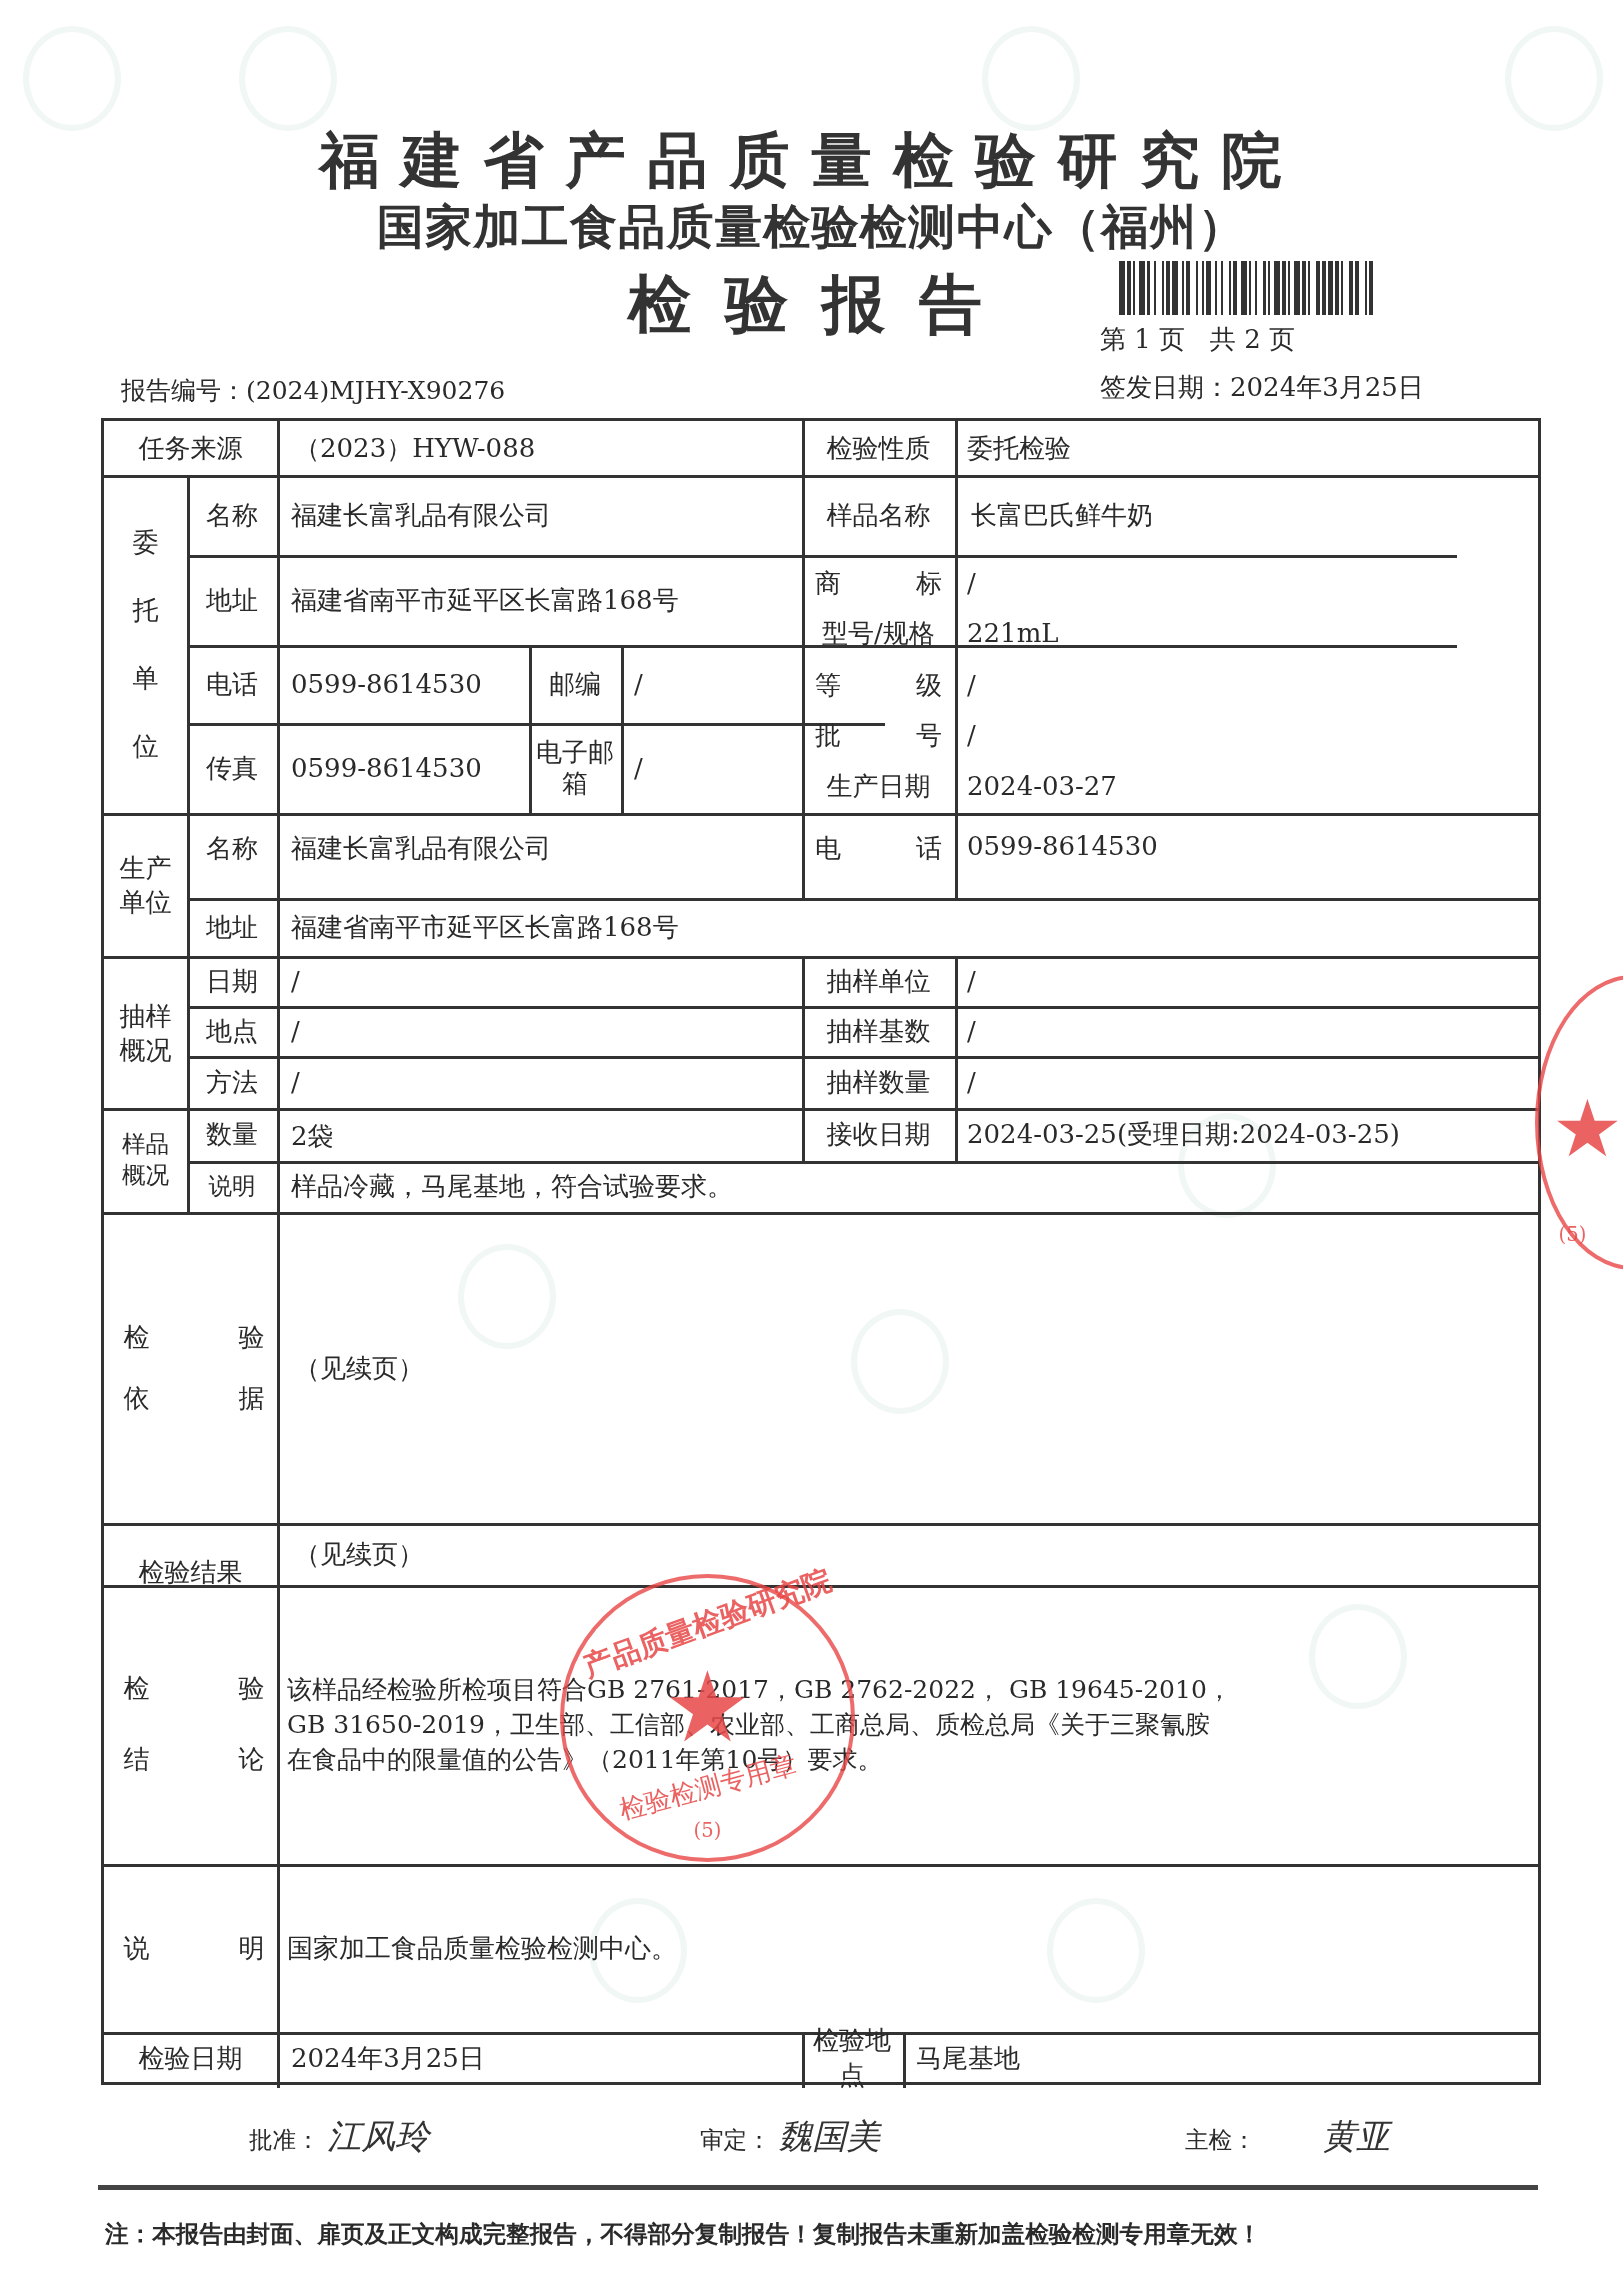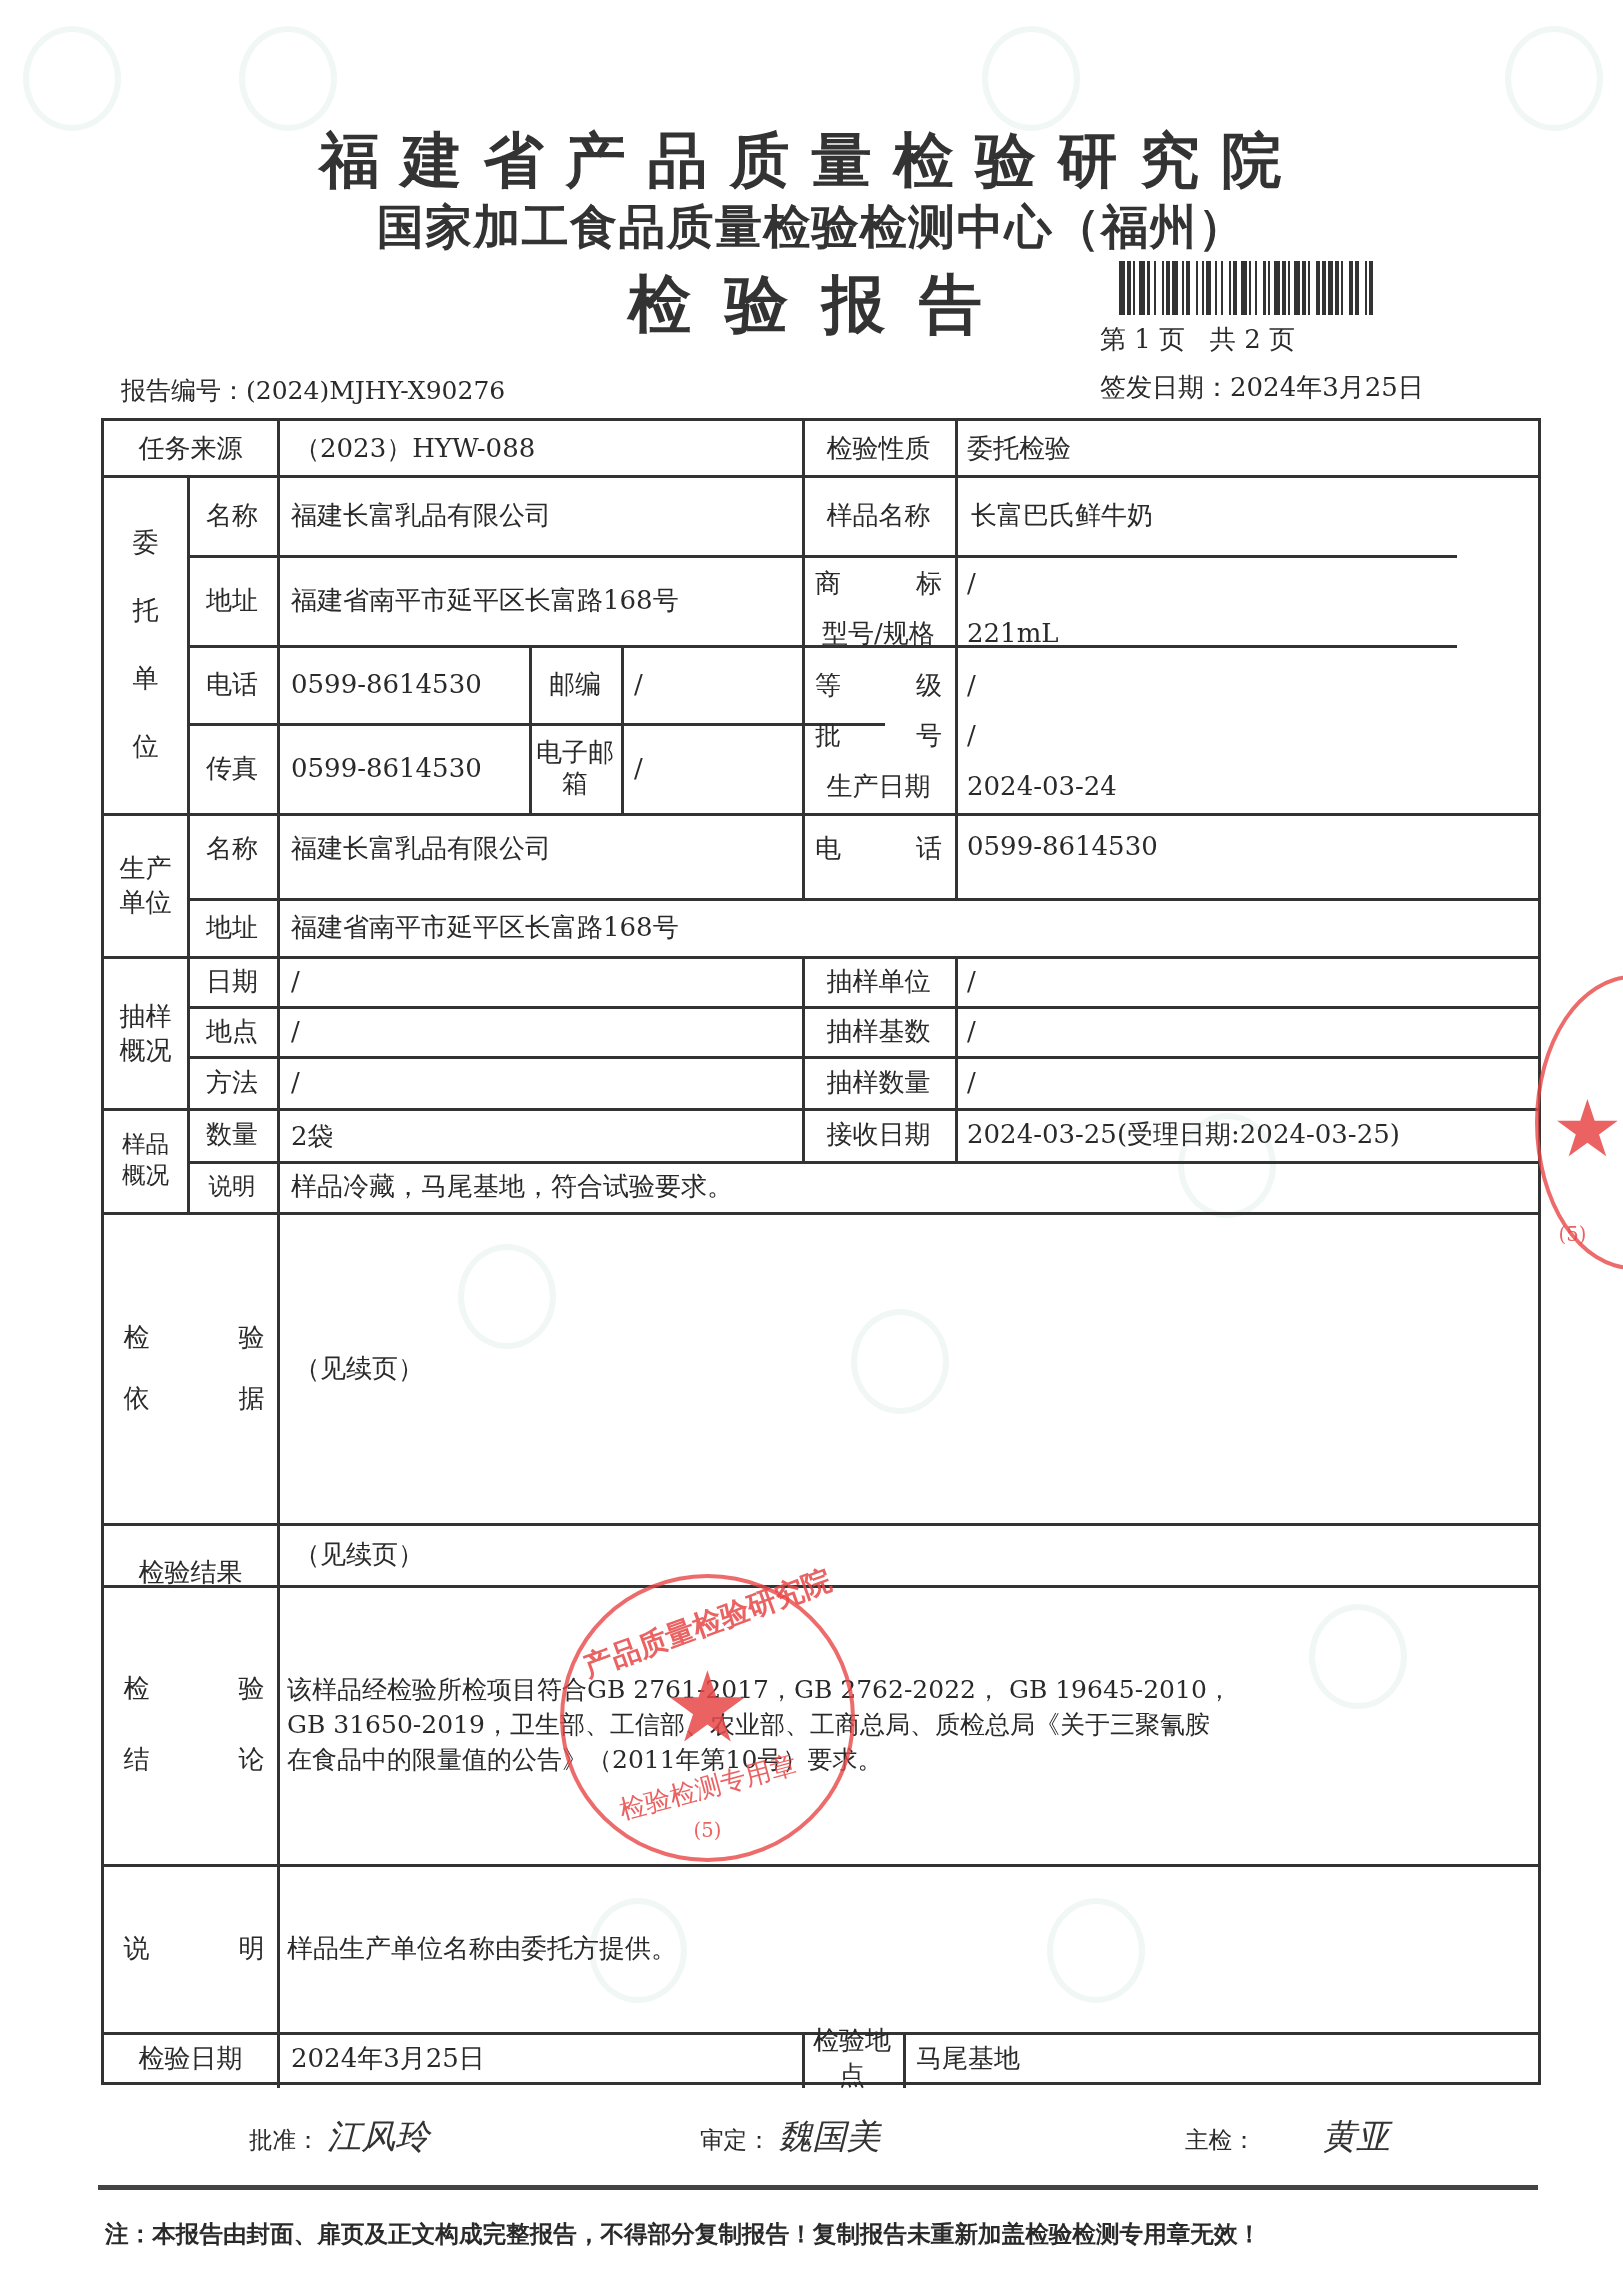--- a/index.html
+++ b/index.html
@@ -209,21 +209,21 @@
       <span>等</span>
       <span>级</span>
     </div>
   <div class="c" style="left:863px;top:241px;height:46px">/</div>
   <div class="c spread" style="left:698px;top:291px;width:153px;height:46px">
       <span>批</span>
       <span>号</span>
     </div>
   <div class="c" style="left:863px;top:291px;height:46px">/</div>
   <div class="c lbl" style="left:698px;top:342px;width:153px;height:46px">生产日期</div>
-  <div class="c" style="left:863px;top:342px;height:46px">2024-03-24</div>
+  <div class="c" style="left:863px;top:342px;height:46px">2024-03-27</div>
 
   <div class="c lbl" style="left:0;top:392px;width:83px;height:143px;line-height:34px;padding:0 11.8px">生产单位</div>
   <div class="c lbl" style="left:83px;top:392px;width:90px;height:85px;align-items:flex-start;padding-top:18.3px">名称</div>
   <div class="c" style="left:187px;top:392px;height:85px;align-items:flex-start;padding-top:18.3px">福建长富乳品有限公司</div>
   <div class="c spread" style="left:698px;top:392px;width:153px;height:85px;align-items:flex-start;padding-top:18.3px">
       <span>电</span>
       <span>话</span>
     </div>
   <div class="c" style="left:863px;top:392px;height:85px;align-items:flex-start;padding-top:18.3px">0599-8614530</div>
   <div class="c lbl" style="left:83px;top:477px;width:90px;height:58px">地址</div>
@@ -271,21 +271,21 @@
   <div class="c stack" style="left:183px;top:1164px;height:278px;align-items:flex-start;line-height:35px;font-size:25px">
     <div>该样品经检验所检项目符合GB 2761-2017，GB 2762-2022， GB 19645-2010，</div>
     <div>GB 31650-2019，卫生部、工信部、农业部、工商总局、质检总局《关于三聚氰胺</div>
     <div>在食品中的限量值的公告》（2011年第10号）要求。</div>
   </div>
 
   <div class="c" style="left:19.6px;top:1443px;width:141px;height:169px;justify-content:space-between">
     <span>说</span>
       <span>明</span>
   </div>
-  <div class="c" style="left:183px;top:1443px;height:169px">样品生产单位名称由委托方提供。</div>
+  <div class="c" style="left:183px;top:1443px;height:169px">国家加工食品质量检验检测中心。</div>
 
   <div class="c lbl" style="left:0;top:1611px;width:173px;height:52px">检验日期</div>
   <div class="c" style="left:187px;top:1611px;height:52px">2024年3月25日</div>
   <div class="c lbl" style="left:698px;top:1611px;width:100px;height:52px">检验地点</div>
   <div class="c" style="left:812px;top:1611px;height:52px">马尾基地</div>
 </div>
 
 <div class="stamp" style="left:560px;top:1574px;width:295px;height:288px;display:flex;flex-direction:column;align-items:center;justify-content:space-between;padding:26px 0 16.4px">
   <span style="font-size:29px;font-weight:bold;transform:rotate(-20deg)">产品质量检验研究院</span>
   <span style="font-size:98px;line-height:1">★</span>

